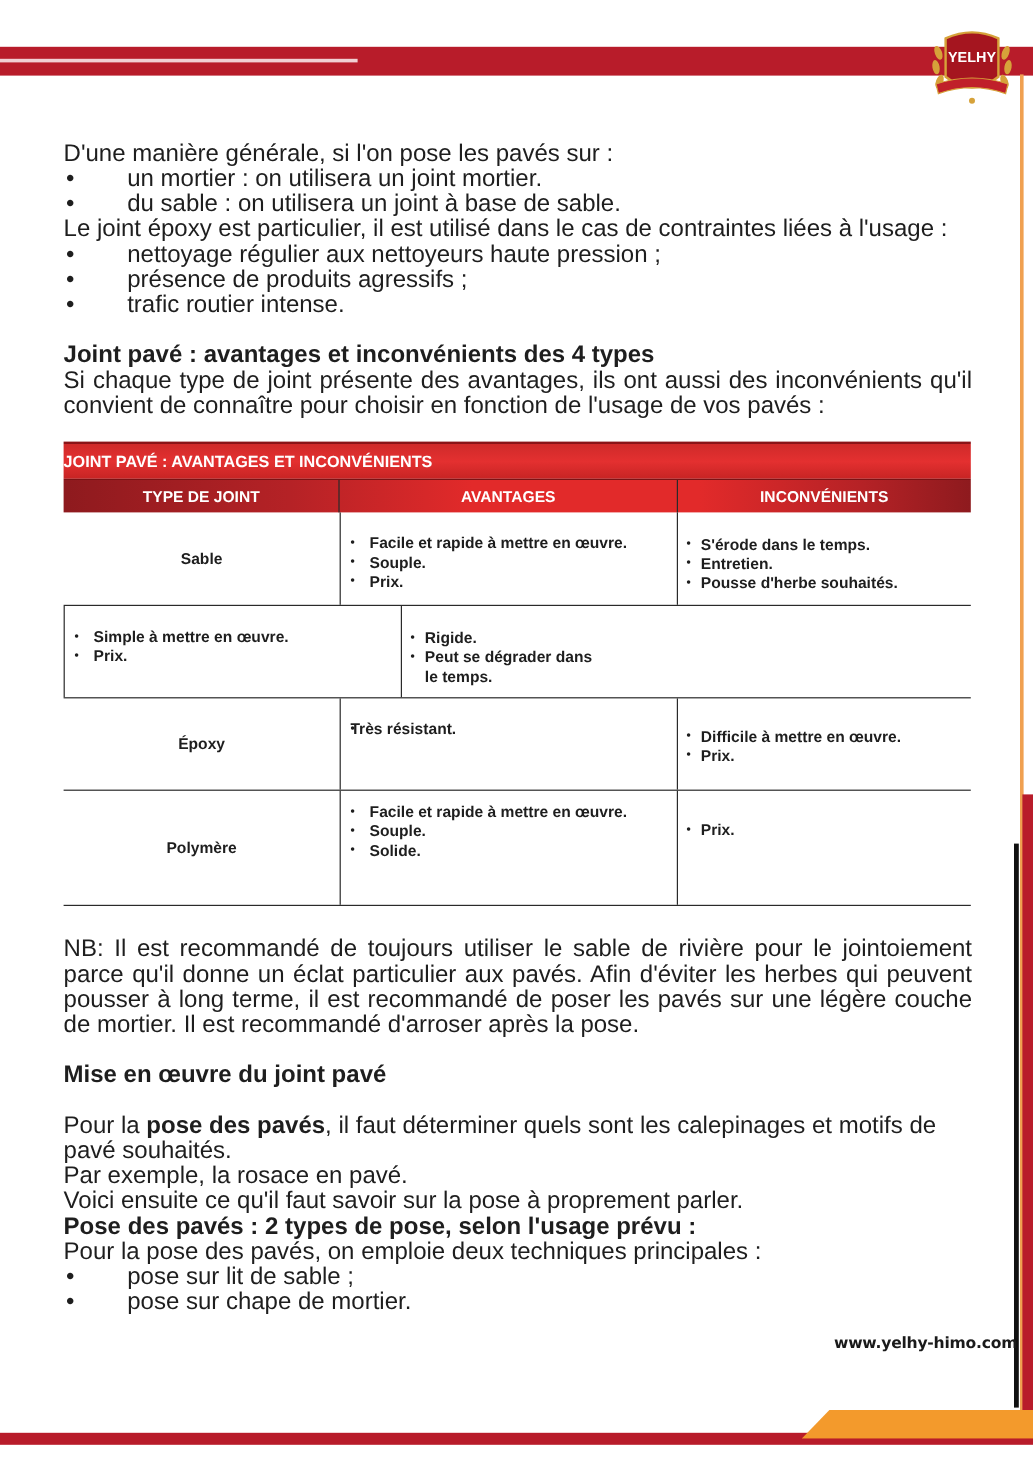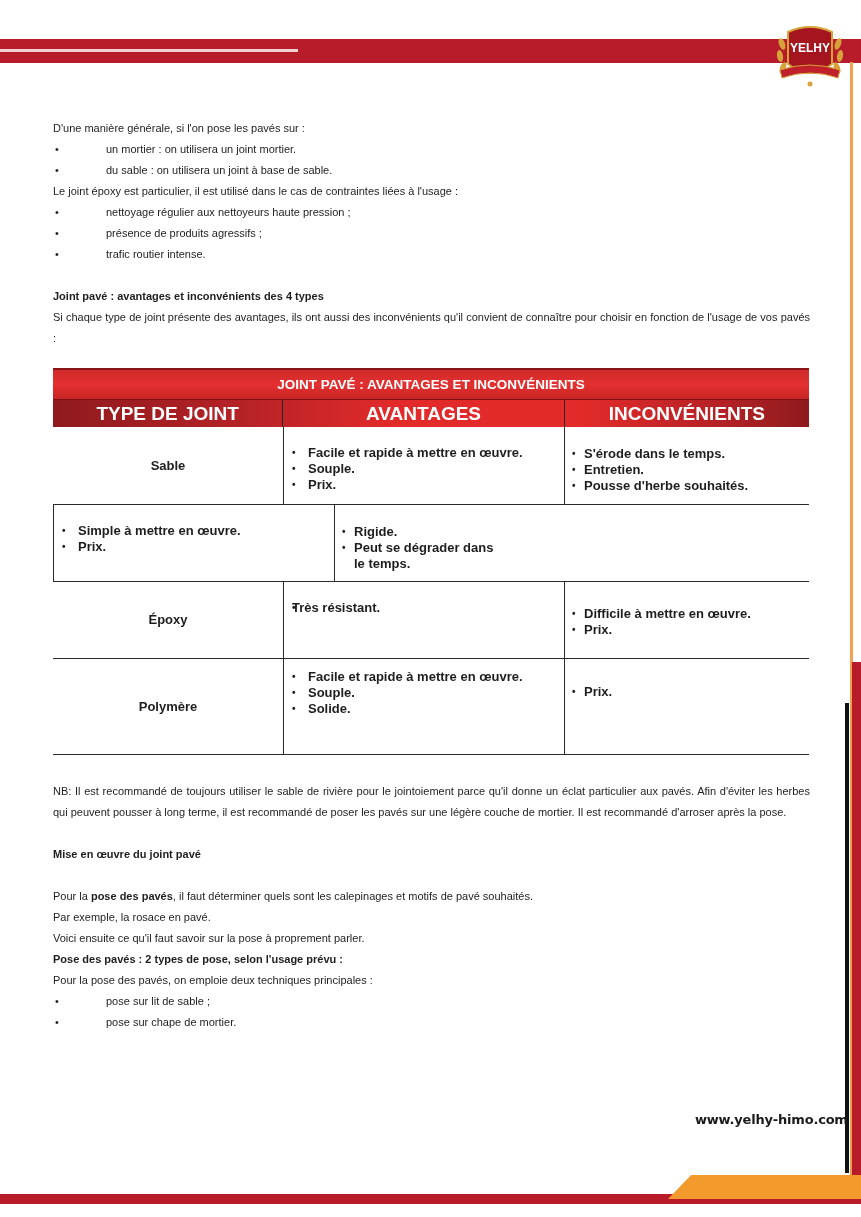--- a/index.html
+++ b/index.html
@@ -17,34 +17,34 @@
     .rail-orange { position: absolute; left: 850px; top: 62px; width: 3px; height: 1120px; background: #f0a050; }
     .rail-red { position: absolute; left: 852px; top: 662px; width: 9px; height: 520px; background: #b81c2a; }
     .rail-black { position: absolute; left: 845px; top: 703px; width: 4px; height: 470px; background: #111; }
     
     .bottom-band { position: absolute; left: 0; top: 1194px; width: 861px; height: 10px; background: #b81c2a; }
     .bottom-orange { position: absolute; left: 668px; top: 1175px; width: 193px; height: 24px; background: #f39a2c;
       clip-path: polygon(12% 0, 100% 0, 100% 100%, 0 100%); }
     .footer-url { position: absolute; left: 695px; top: 1112px; font-size: 13px; font-weight: bold; color: #1a1a1a;
       font-family: "DejaVu Sans", sans-serif; letter-spacing: -0.2px; }
 
-    .content { position: absolute; left: 53px; top: 118px; width: 757px; font-size: 11px; line-height: 21px; }
+    .content { position: absolute; left: 53px; top: 118px; width: 757px; font-size: 20px; line-height: 21px; }
     .p { margin: 0; }
     .bl { display: flex; margin: 0; }
     .bl .dot { width: 51px; flex: none; padding-left: 2px; }
     .h { font-weight: bold; margin: 0; }
     .just { text-align: justify; }
     .gap { height: 21px; }
 
     
     .tbl { position: absolute; left: 53px; top: 368px; width: 756px; }
     .tbl-title { height: 29px; background: linear-gradient(#cf2a2a, #e43030 50%, #c72424); color: #fff; font-weight: bold;
-      font-size: 13.5px; text-align: center; line-height: 29px; border-top: 2px solid #8b1418; }
+      font-size: 13.5px; text-align: left; line-height: 29px; border-top: 2px solid #8b1418; }
     .tbl-head { display: flex; height: 27px; background: linear-gradient(90deg, #8e1a1e, #b52226 25%, #e22a2a 45%, #e22a2a 70%, #b52226 88%, #8e1a1e);
-      color: #fff; font-weight: bold; font-size: 19px; line-height: 27px; border-top: 1px solid #7a1214; }
+      color: #fff; font-weight: bold; font-size: 13px; line-height: 27px; border-top: 1px solid #7a1214; }
     .tbl-head div { text-align: center; }
     .c1 { width: 230px; }
     .c2 { width: 281px; border-left: 1px solid #2a2a2a; }
     .c3 { width: 245px; border-left: 1px solid #2a2a2a; }
     .tbl-body { border-bottom: 1.5px solid #2a2a2a; }
     .row { display: flex; height: 76px; border-top: 1.5px solid #2a2a2a; font-size: 13px; font-weight: bold; line-height: 16px; }
     .row:first-child { border-top: none; height: 77px; }
     .row .c1 { display: flex; align-items: center; justify-content: center; }
     .row .c2, .row .c3 { padding: 0 6px; box-sizing: border-box; }
     .row .c2 { padding-top: 18px; }

